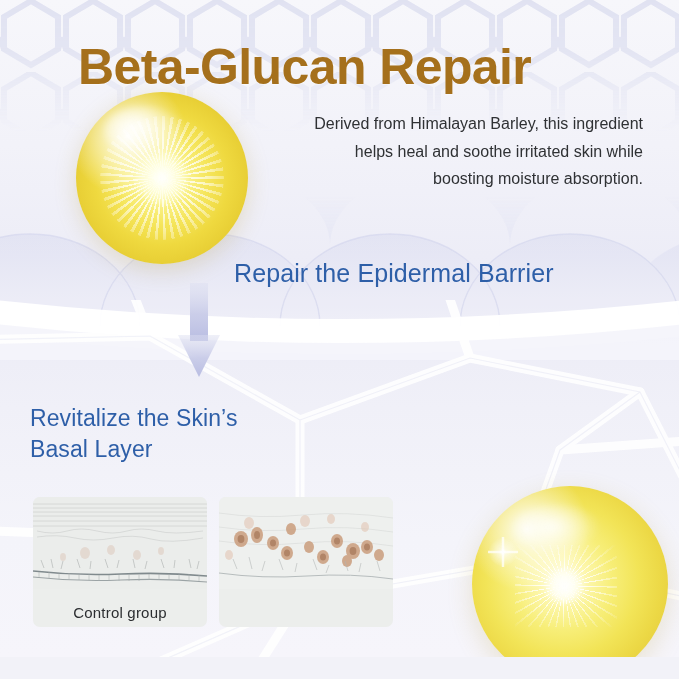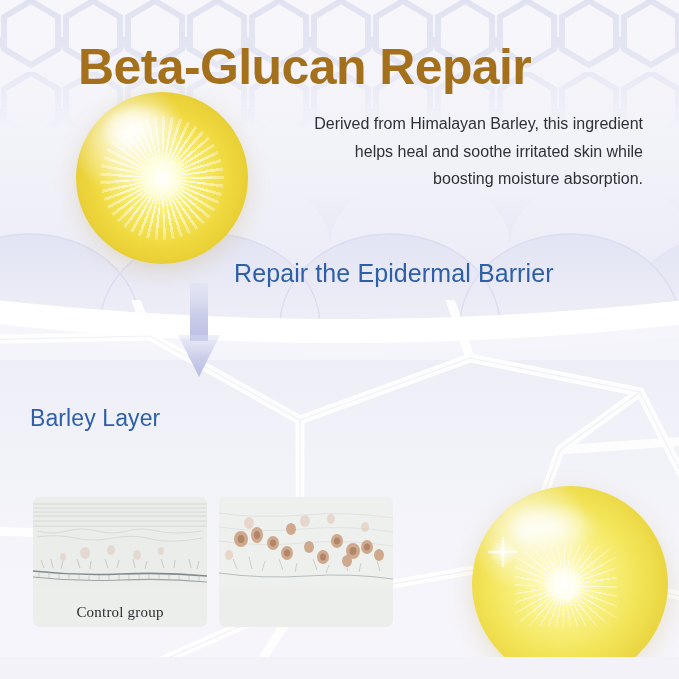--- a/index.html
+++ b/index.html
@@ -117,21 +117,21 @@
   
   .panel{
     position:absolute;top:497px;width:174px;height:130px;border-radius:7px;overflow:hidden;
     background:#eceeec;
   }
   #panel-control{left:33px;}
   #panel-treated{left:219px;}
   .panel .micro{position:absolute;left:0;top:0;right:0;height:92px;overflow:hidden;}
   .panel .caption{
     position:absolute;left:0;right:0;bottom:6px;text-align:center;
-    font-size:15px;color:#2b2d30;letter-spacing:.2px;font-family:Liberation Serif, serif;
+    font-size:15px;color:#2b2d30;letter-spacing:.2px;
   }
   .panel .caption .tm{font-size:9px;vertical-align:super;}
 </style>
 </head>
 <body>
 
 <div id="stage">
 
   <svg id="hex" class="layer" viewBox="0 0 679 132" preserveAspectRatio="none" aria-hidden="true">
     <defs>
@@ -224,21 +224,22 @@
         <stop offset="0%" stop-color="#dcdef0" stop-opacity=".45"></stop>
         <stop offset="55%" stop-color="#c8cbe8" stop-opacity=".95"></stop>
         <stop offset="100%" stop-color="#b9bde2" stop-opacity="1"></stop>
       </linearGradient>
     </defs>
     <rect x="14" y="0" width="18" height="58" fill="url(#arrg)"></rect>
     <path d="M2 52 L44 52 L23 94 Z" fill="url(#arrg)"></path>
   </svg>
 
   <div id="section-head">
-    <div>Barley Layer</div>
+    <div>Revitalize the Skin’s</div>
+    <div>Basal Layer</div>
   </div>
 
   <div class="panel" id="panel-control">
     <div class="micro">
       <svg viewBox="0 0 174 92" preserveAspectRatio="none" width="174" height="92" aria-hidden="true">
         <rect width="174" height="92" fill="#e9ebe9"></rect>
         <g stroke="#b9bdbb" stroke-width=".6" fill="none" opacity=".85">
           <path d="M0 7 H174 M0 11 H174 M0 15 H174 M0 19 H174 M0 24 H174 M0 29 H174"></path>
         </g>
         <g stroke="#a8adab" stroke-width=".5" fill="none" opacity=".7">

